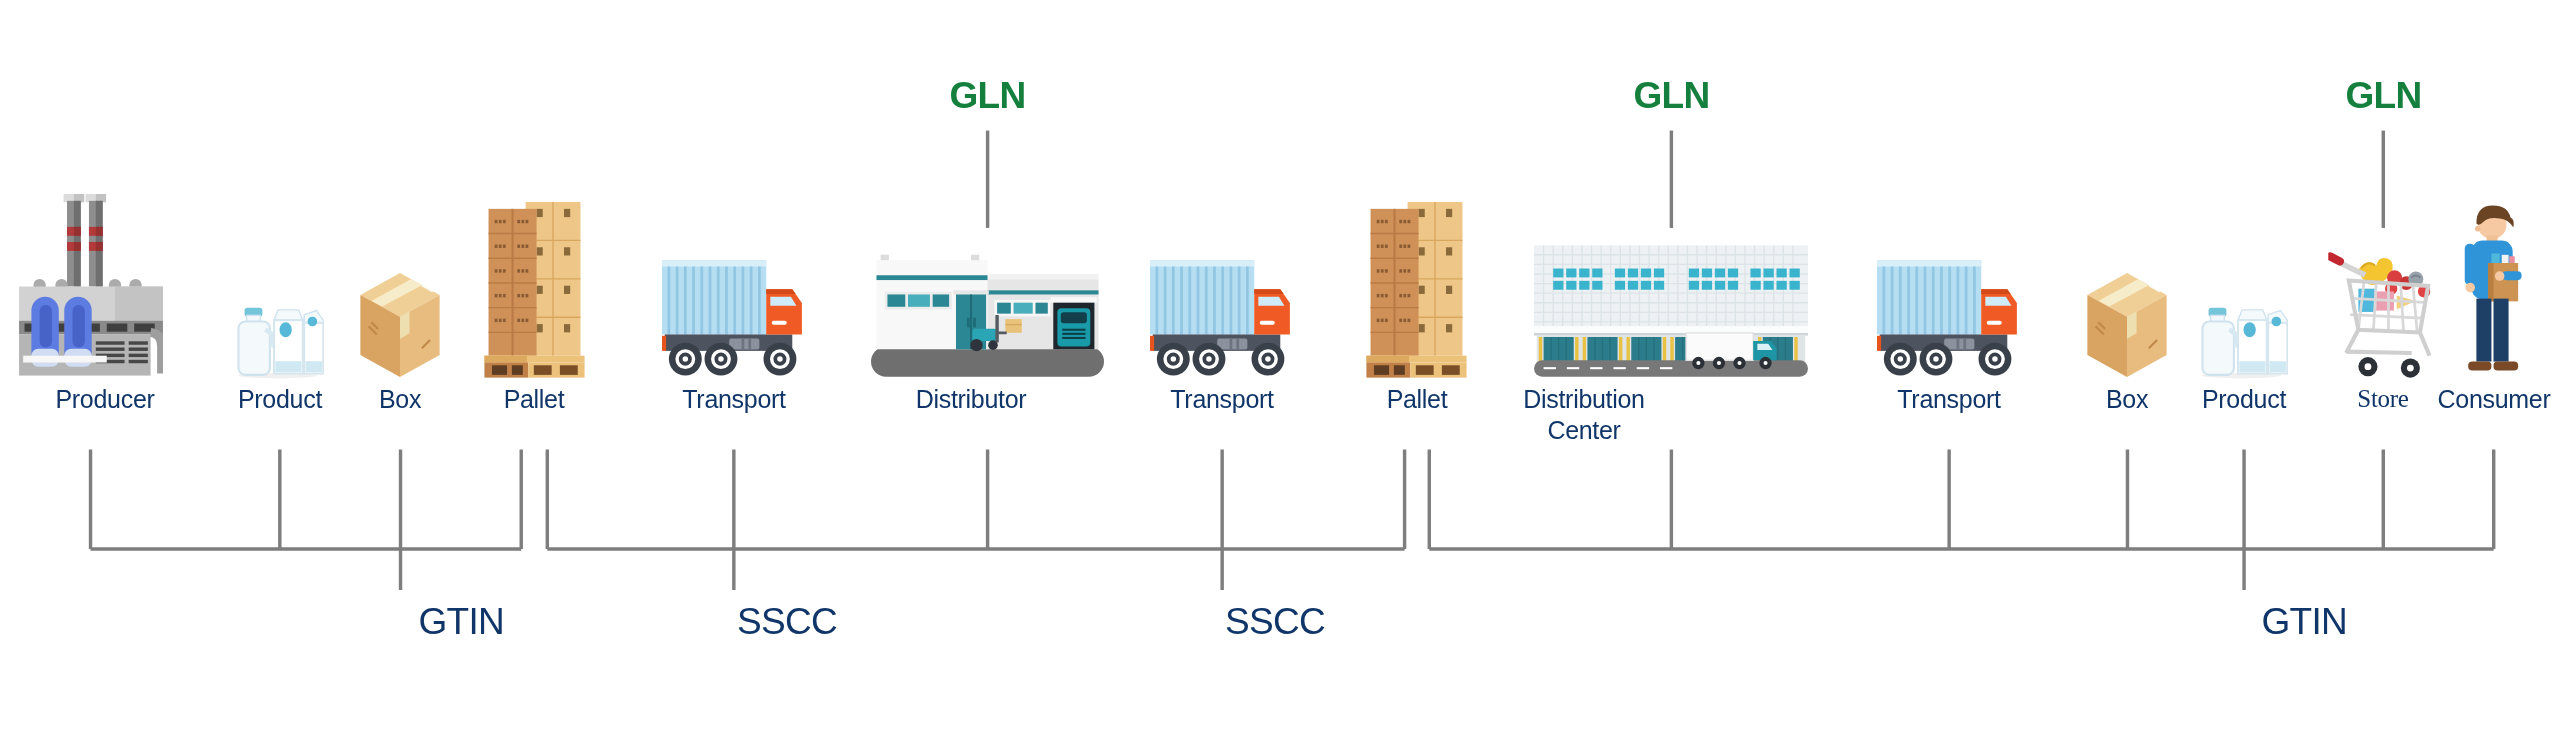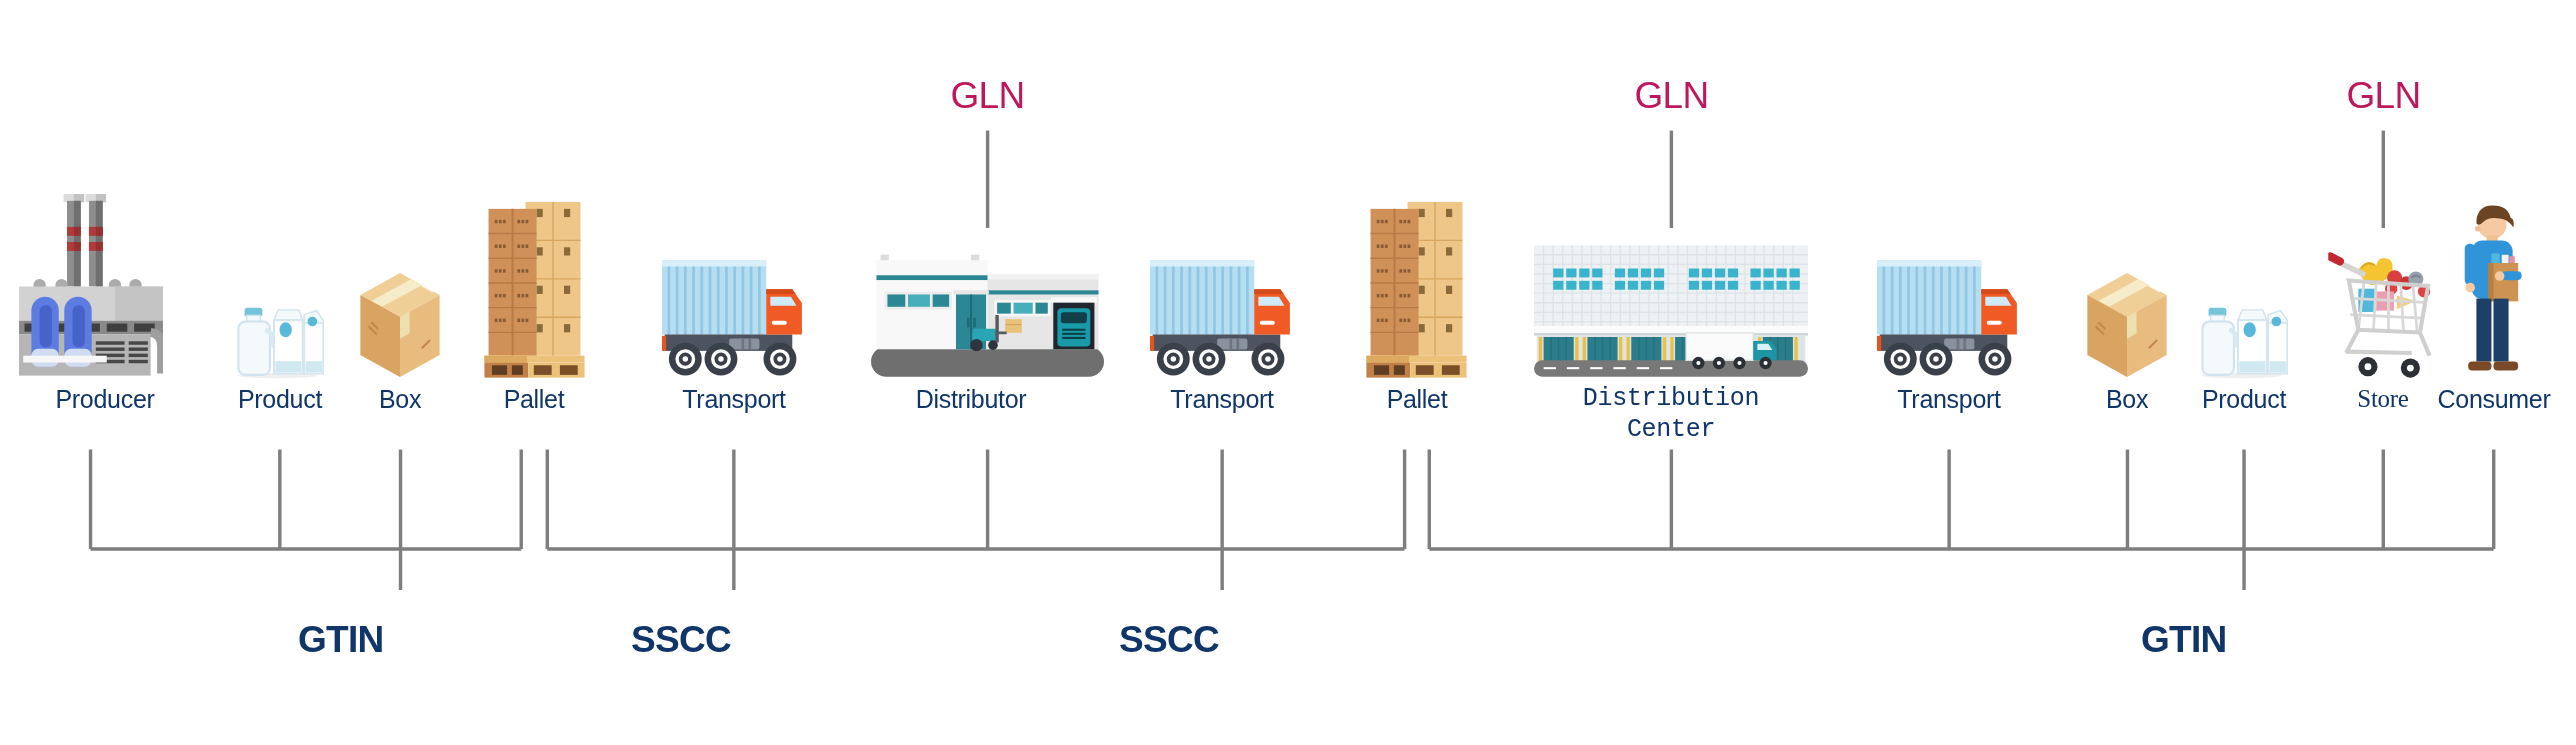--- a/index.html
+++ b/index.html
@@ -14,26 +14,26 @@
   .item{position:absolute;top:0;height:379px;display:flex;align-items:flex-end;justify-content:center;}
   .item svg{display:block;}
   .item-label{
     position:absolute;top:384px;width:178px;
     text-align:center;
     color:#0f3569;
     font-size:25px;line-height:1.22;font-weight:500;
     letter-spacing:-0.3px;
   }
   .id-label{
-    position:absolute;top:619px;width:206px;text-align:left;
-    color:#0f3569;font-size:37px;font-weight:700;letter-spacing:-0.7px;
+    position:absolute;top:601px;width:206px;text-align:right;
+    color:#0f3569;font-size:37px;font-weight:400;letter-spacing:-0.7px;
   }
   .gln-label{
     position:absolute;top:75px;width:151px;text-align:center;
-    color:#be185d;font-size:37px;font-weight:400;letter-spacing:-0.7px;
+    color:#15803d;font-size:37px;font-weight:700;letter-spacing:-0.7px;
   }
   .defs-holder{position:absolute;width:0;height:0;overflow:hidden;}
 </style>
 </head>
 <body>
 
 <div class="canvas">
 
   <svg class="defs-holder" aria-hidden="true">
     <defs>
@@ -512,21 +512,21 @@
         <use href="#sym-pallet" xlink:href="#sym-pallet"></use>
       </svg>
   </div>
   <div class="item-label" style="left:1328px;">Pallet</div>
 
   <div class="item" style="left:1534px;width:274px;">
     <svg width="274" height="134" viewBox="0 0 400 195">
         <use href="#sym-dc" xlink:href="#sym-dc"></use>
       </svg>
   </div>
-  <div class="item-label" style="left:1582px;font-family:Liberation Mono, monospace;">Distribution Center</div>
+  <div class="item-label" style="left:1495px;">Distribution Center</div>
 
   <div class="item" style="left:1877px;width:144px;">
     <svg width="144" height="120" viewBox="0 0 210 175">
         <use href="#sym-truck" xlink:href="#sym-truck"></use>
       </svg>
   </div>
   <div class="item-label" style="left:1860px;">Transport</div>
 
   <div class="item" style="left:2086px;width:82px;">
     <svg width="82" height="106" viewBox="0 0 120 155">

